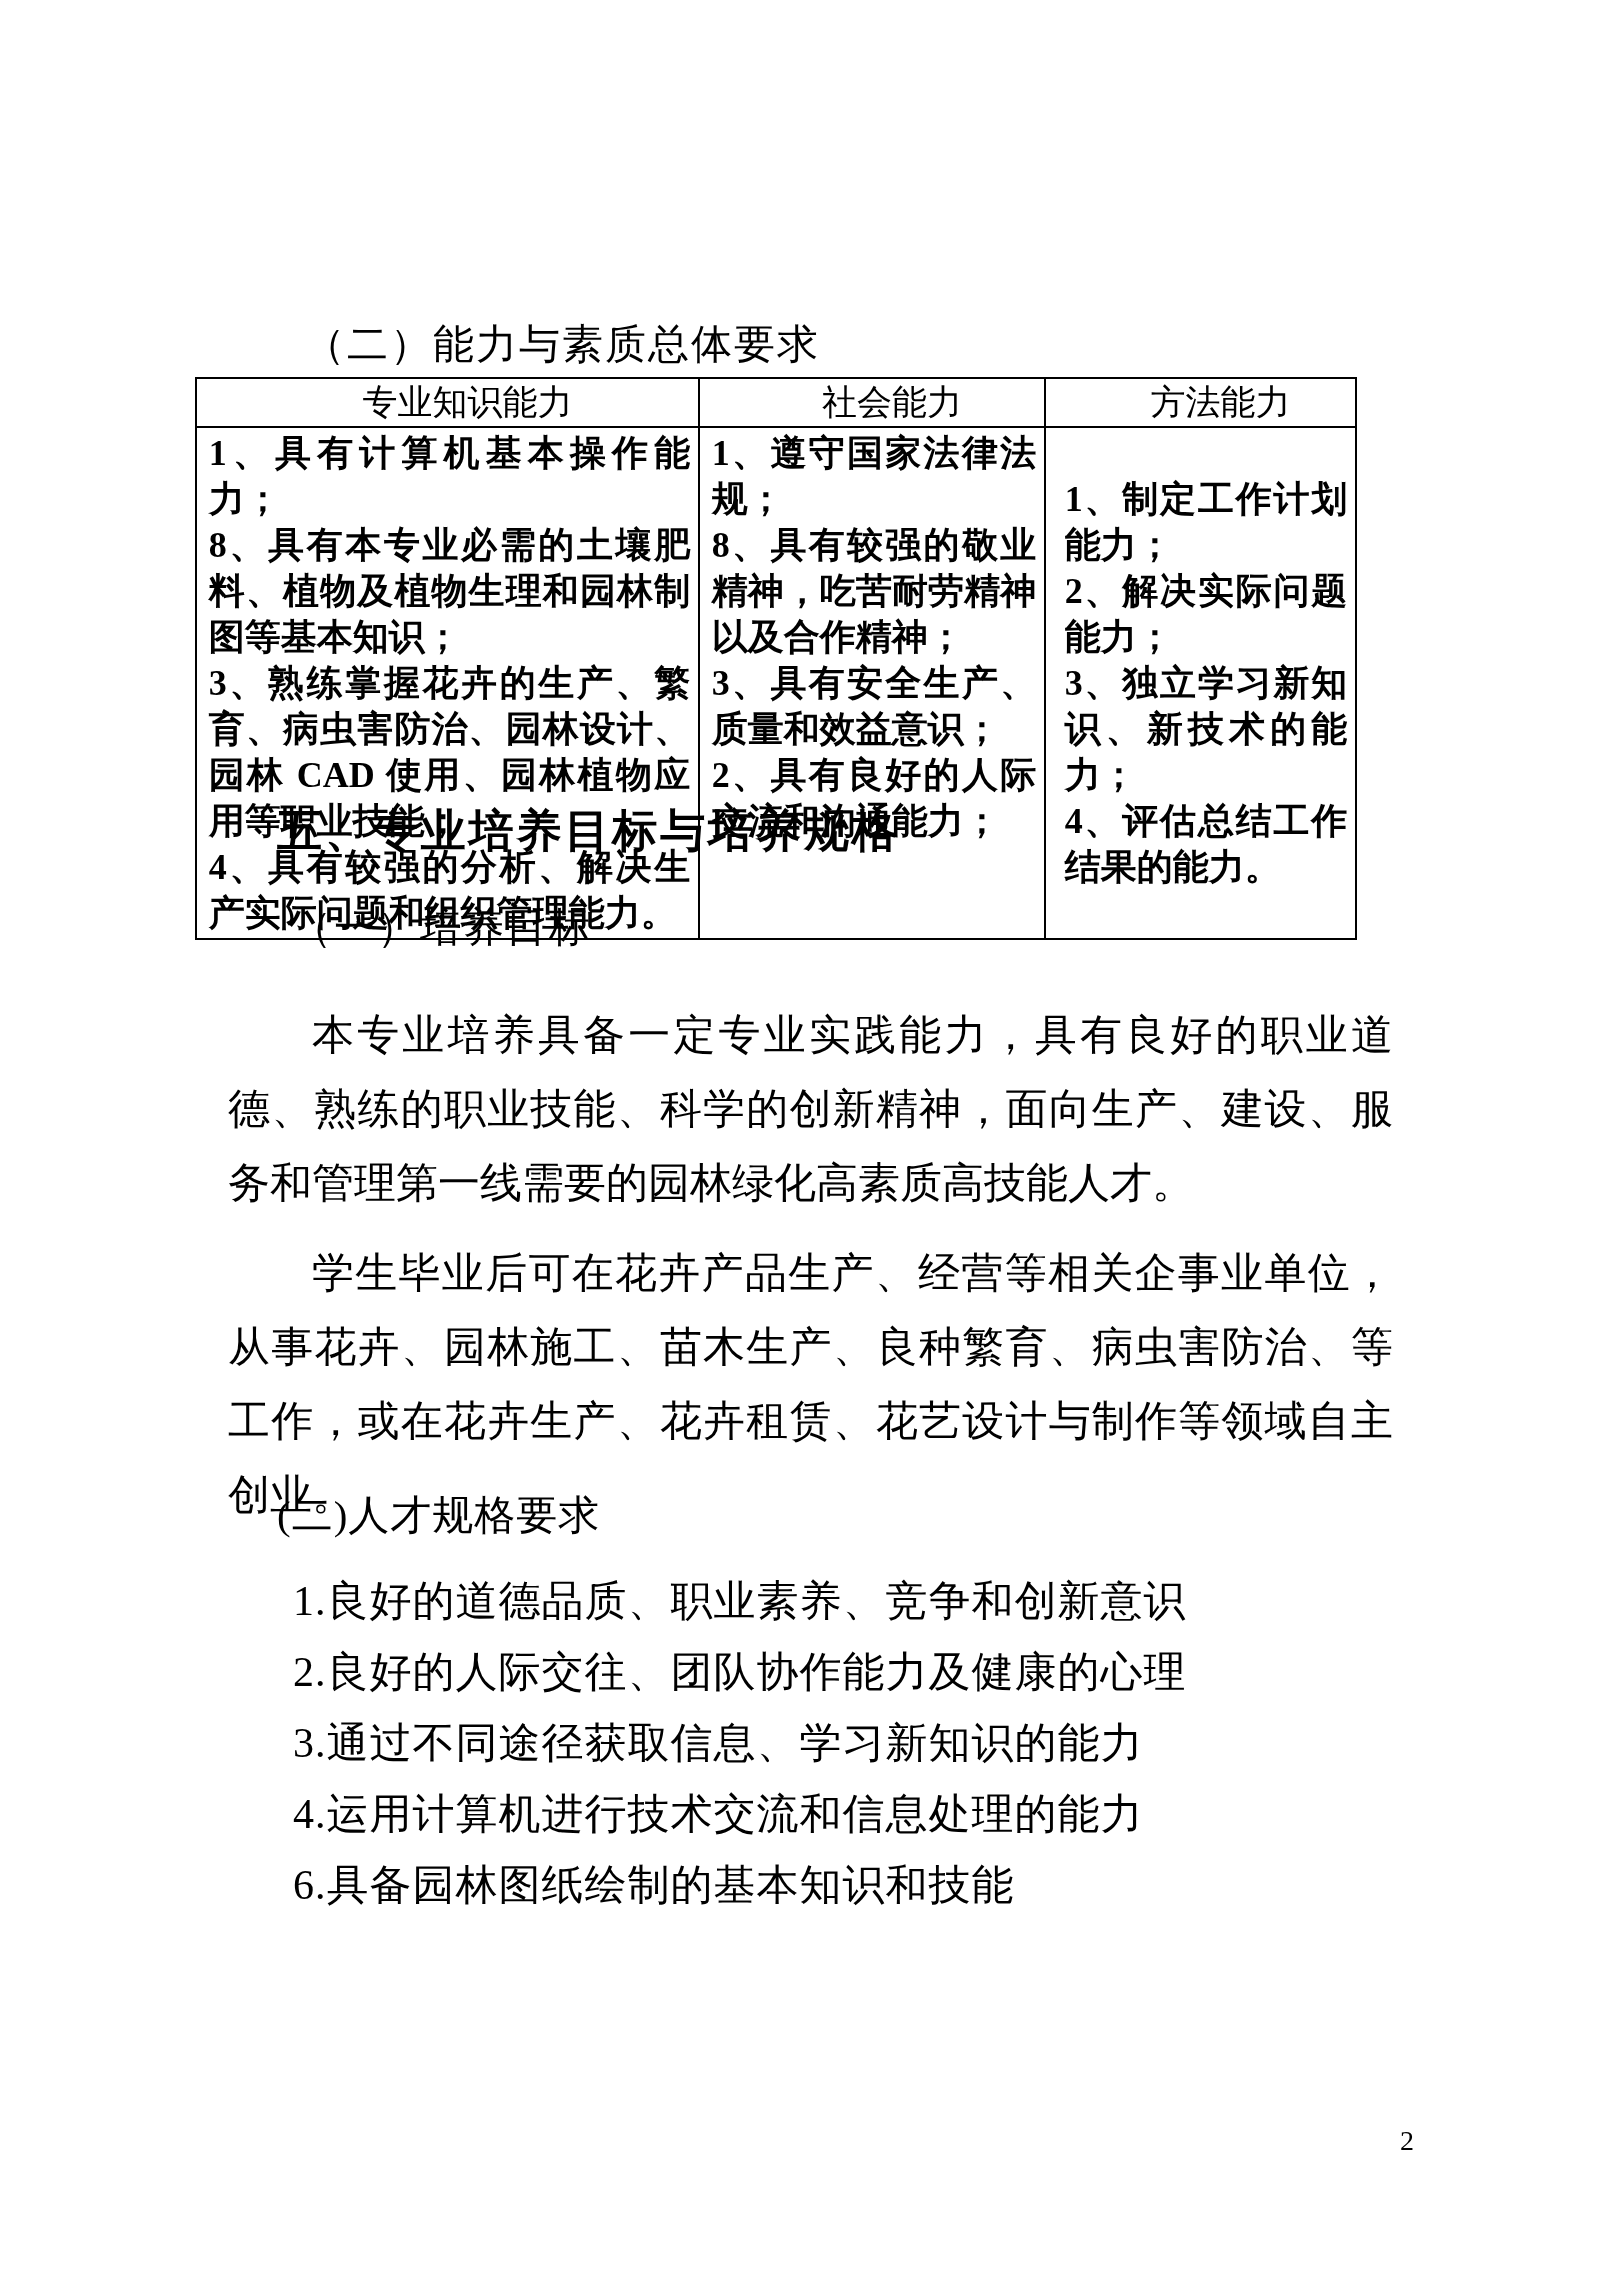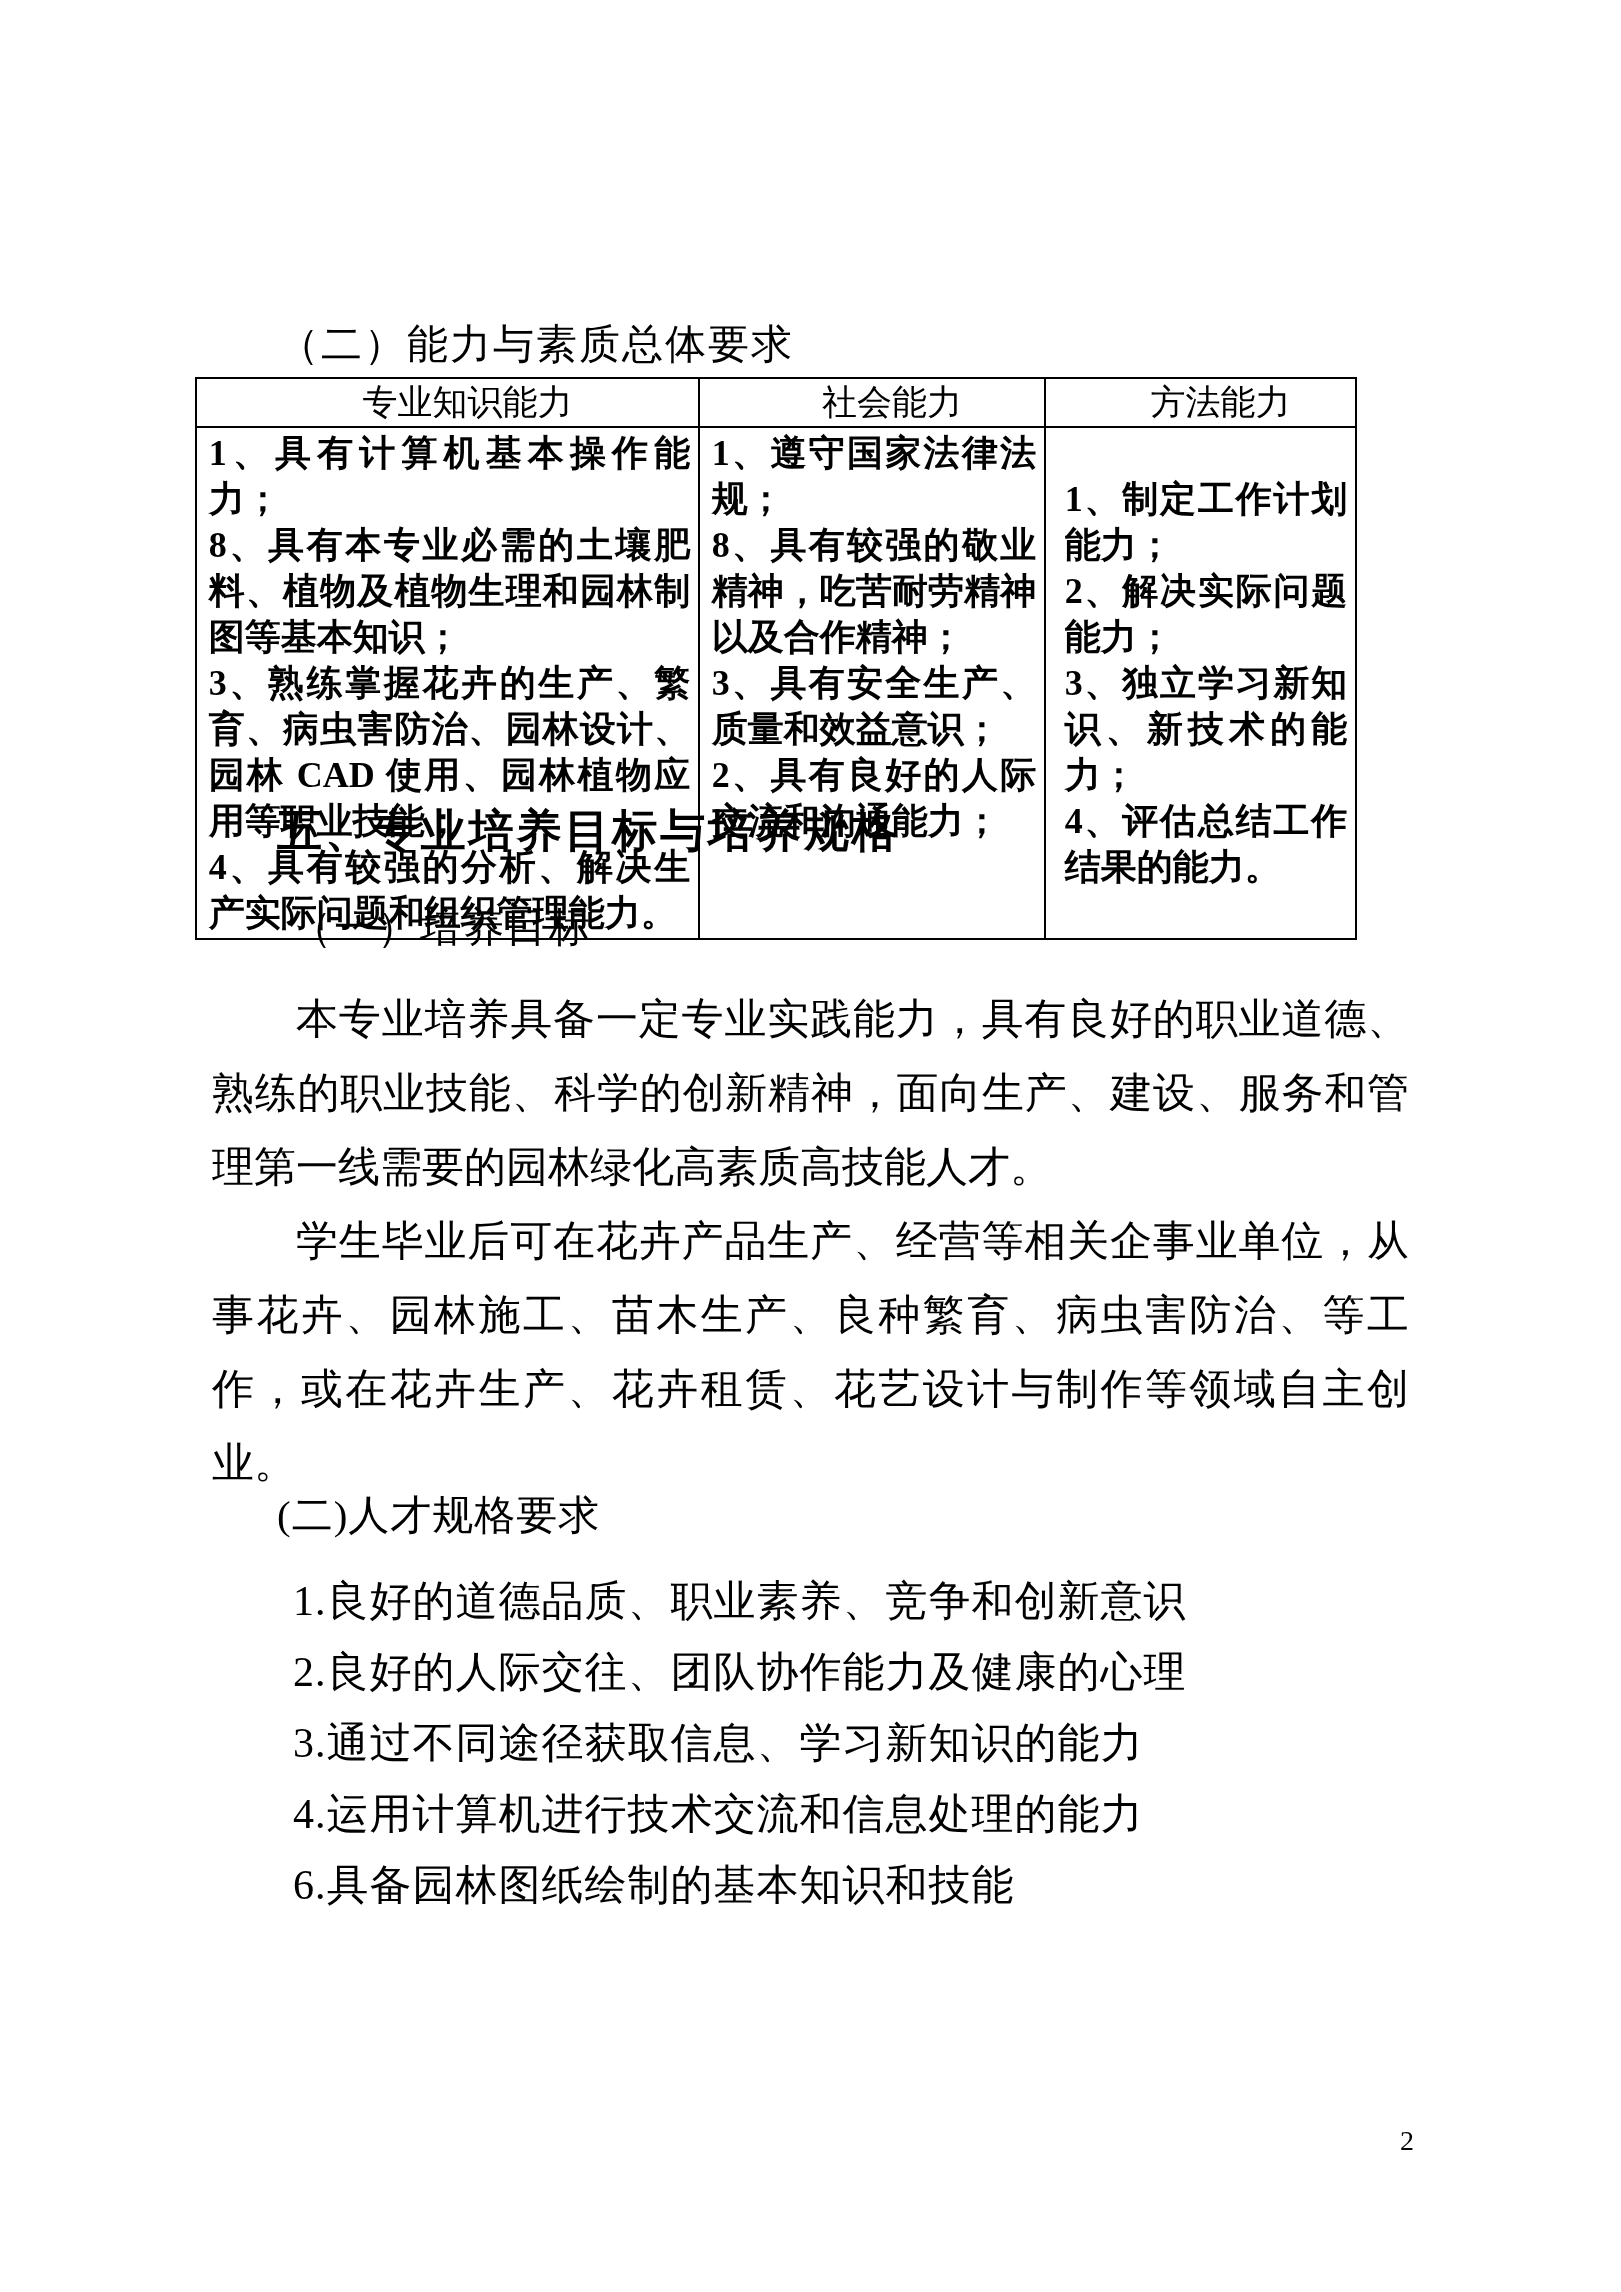--- a/index.html
+++ b/index.html
@@ -38,31 +38,31 @@
     height:45px;font-weight:normal;font-size:35px;
     text-align:center;vertical-align:middle;padding-left:40px;
   }
   table.cap td{vertical-align:top;font-weight:bold;}
   table.cap td.mid{vertical-align:middle;padding-left:7px;}
   .cell-inner{padding:2px 7.8px 2px 11.8px;}
   .cell-item{line-height:46px;text-align:justify;text-justify:inter-character;word-break:break-all;}
   
   .paras{width:1197px;font-size:42px;line-height:74px;}
   .paras p{
-    margin:0;text-indent:84px;text-align:justify;
+    margin:16px;text-indent:84px;text-align:justify;
     text-justify:inter-character;word-break:break-all;
   }
   
   .reqs{font-size:42px;line-height:71px;white-space:nowrap;letter-spacing:1px;}
   .pageno{font-size:28px;line-height:1;}
 </style>
 </head>
 <body>
 
-<div class="abs h-kai" style="left:278px;top:321px;">（二）能力与素质总体要求</div>
+<div class="abs h-kai" style="left:304px;top:321px;">（二）能力与素质总体要求</div>
 
 <table class="cap abs" style="left:195px;top:377px;">
   <colgroup>
       <col class="c1">
       <col class="c2">
       <col class="c3">
     </colgroup>
   <thead>
     <tr>
       <th>专业知识能力</th>

